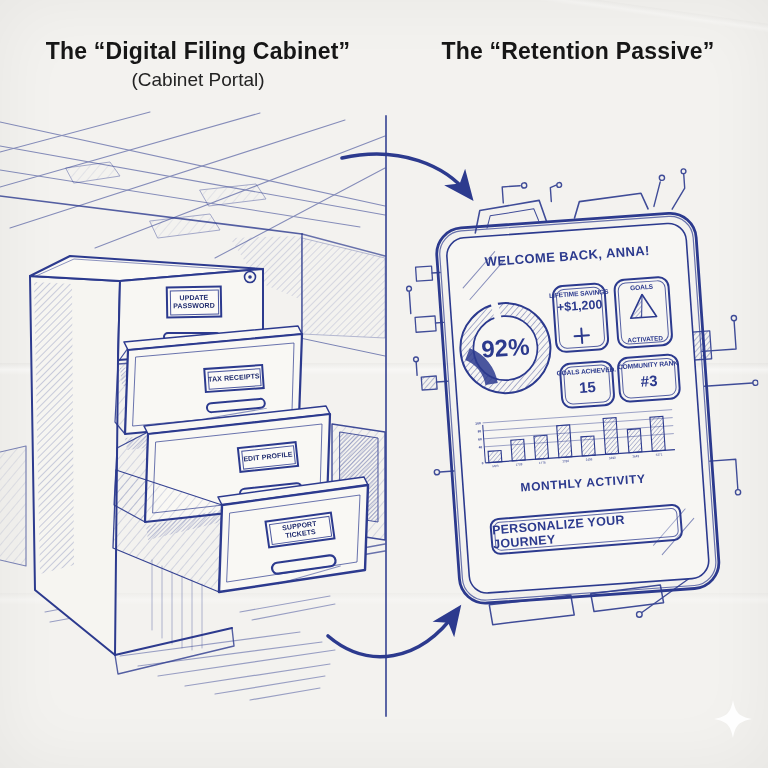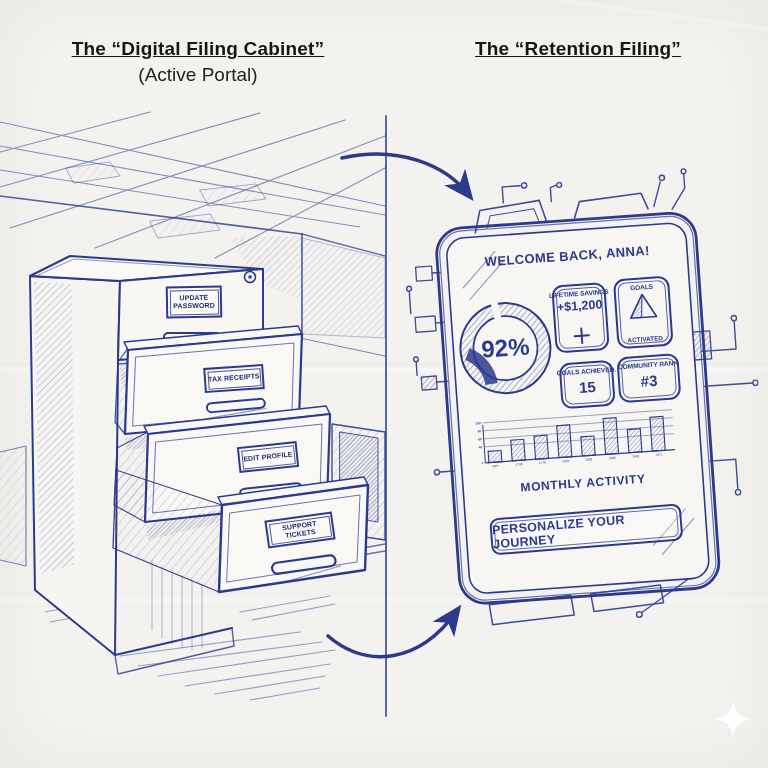--- a/index.html
+++ b/index.html
@@ -11,21 +11,21 @@
   *{margin:0;padding:0;box-sizing:border-box;}
   body{width:768px;height:768px;font-family:"Liberation Sans",sans-serif;background:#e8e7e4;}
   .canvas{position:relative;width:768px;height:768px;overflow:hidden;background:var(--paper);
     box-shadow:inset 0 0 70px rgba(0,0,0,.05);}
   .abs{position:absolute;}
   
   .crease-h{left:0;width:768px;height:12px;background:linear-gradient(to bottom,rgba(0,0,0,.035),rgba(255,255,255,.5) 55%,rgba(0,0,0,0) 100%);opacity:.8;}
   .crease-d{background:linear-gradient(to bottom,rgba(0,0,0,.03),rgba(255,255,255,.45) 60%,rgba(0,0,0,0));}
   
   .head{width:380px;text-align:center;color:#161616;}
-  .head h1{font-size:19px;font-weight:bold;letter-spacing:.2px;text-decoration:underline;}
+  .head h1{font-size:23px;font-weight:bold;letter-spacing:.2px;}
   .head .sub{font-size:19px;font-weight:400;color:#232323;margin-top:4px;}
   
   .plate{background:#fbfaf7;border:2px solid var(--ink);display:flex;align-items:center;justify-content:center;
     text-align:center;color:var(--ink-dark);font-weight:bold;font-size:7px;line-height:1.15;letter-spacing:.1px;}
   .plate::after{content:'';position:absolute;inset:1.5px;border:1px solid var(--ink);opacity:.85;pointer-events:none;}
   
   .dash{left:448px;top:220px;width:266px;height:382px;transform:rotate(-4deg);color:var(--ink);}
   .dash .welcome{left:0;top:28px;width:260px;text-align:center;font-size:13px;font-weight:bold;letter-spacing:.4px;}
   .card{border:2px solid var(--ink);border-radius:11px;display:flex;flex-direction:column;align-items:center;padding:4px 2px 3px;}
   .card::after{content:'';position:absolute;inset:2px;border:1px solid var(--ink);border-radius:8px;opacity:.8;pointer-events:none;}
@@ -198,24 +198,24 @@
   </div>
   <div class="abs plate" style="left:238px;top:444px;width:60px;height:26px;transform:rotate(-6deg)">
     <span>EDIT PROFILE</span>
   </div>
   <div class="abs plate" style="left:266px;top:516px;width:68px;height:28px;transform:rotate(-8deg)">
     <span>SUPPORT TICKETS</span>
   </div>
 
   <div class="abs head" style="left:8px;top:38px">
     <h1>The “Digital Filing Cabinet”</h1>
-    <div class="sub">(Active Portal)</div>
+    <div class="sub">(Cabinet Portal)</div>
   </div>
   <div class="abs head" style="left:388px;top:38px">
-    <h1>The “Retention Filing”</h1>
+    <h1>The “Retention Passive”</h1>
   </div>
 
   <div class="abs dash">
 
     <svg class="abs" style="left:-44px;top:-56px" width="356" height="492" viewBox="-44 -56 356 492" stroke-linecap="round" stroke-linejoin="round">
       <defs>
         <pattern id="hatchT" width="4" height="4" patternUnits="userSpaceOnUse" patternTransform="rotate(45)">
           <line x1="0" y1="0" x2="0" y2="4" stroke="#2c3a8e" stroke-width="1.1" opacity="0.7"></line>
         </pattern>
       </defs>

